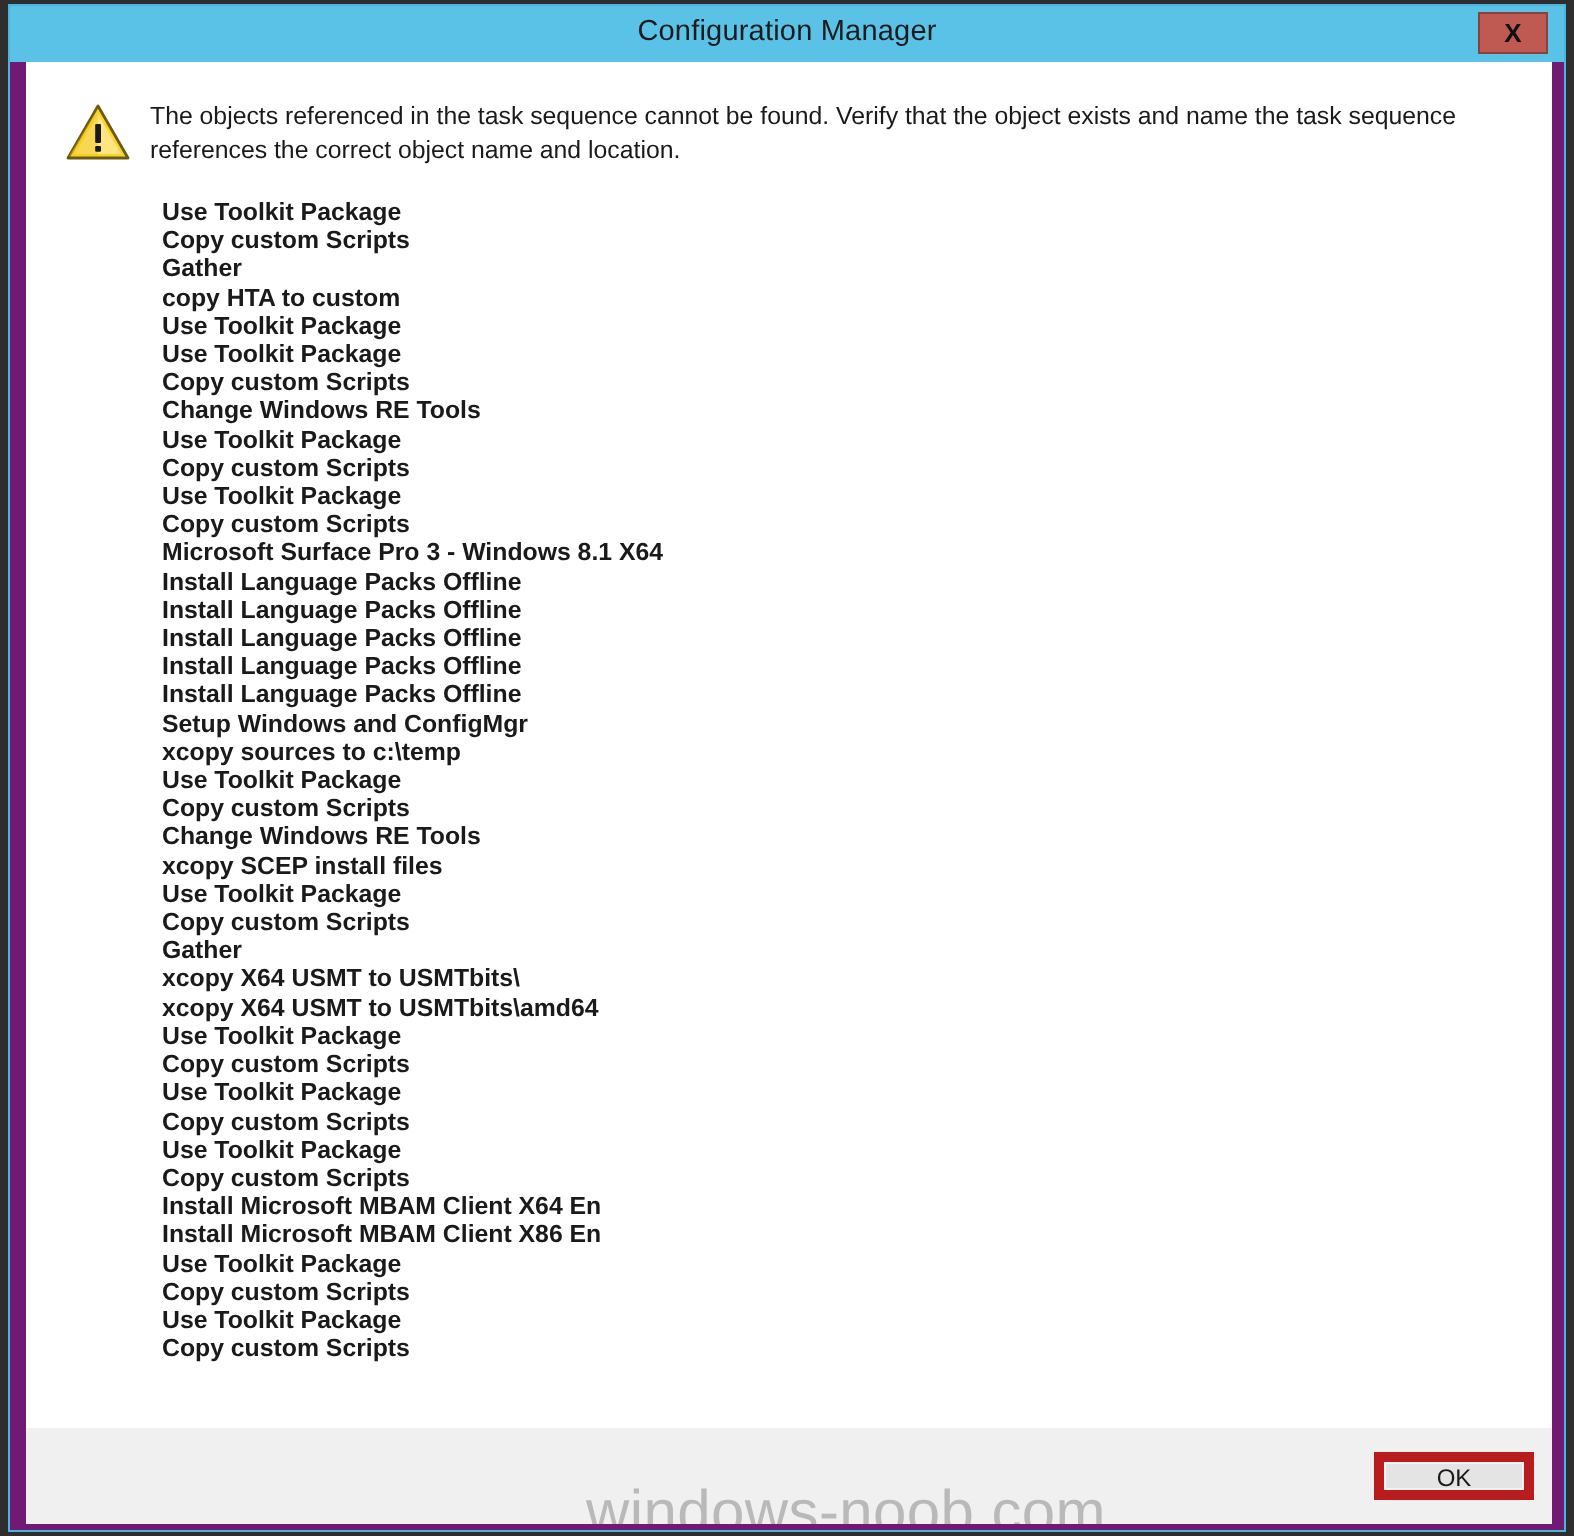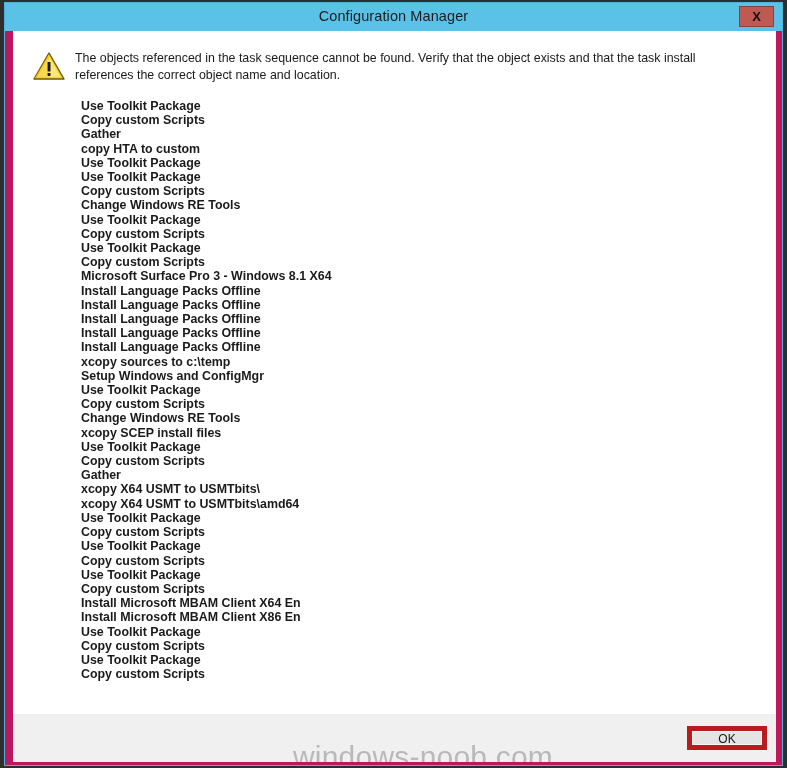--- a/index.html
+++ b/index.html
@@ -23,21 +23,21 @@
     background: #2e2e2e;
   }
 
   
   .dialog-window {
     position: absolute;
     left: 4px;
     top: 2px;
     width: 779px;
     height: 764px;
-    background: #be185d;
+    background: #701a75;
     box-sizing: border-box;
     border: 1px solid #4ab4dc;
   }
 
   
   .title-bar {
     position: relative;
     height: 28px;
     width: 100%;
     background: #5bc2e7;
@@ -176,21 +176,21 @@
   <div class="client-area">
 
     <div class="message-row">
       <svg class="warn-icon" viewBox="0 0 32 30">
         <polygon points="16,2 31,28 1,28" fill="#ffd42a" stroke="#6b5a12" stroke-width="1.4" stroke-linejoin="round"></polygon>
         <polygon points="16,6 27.5,26 4.5,26" fill="#ffe681"></polygon>
         <polygon points="16,3 16,27 1.6,27" fill="#f5c518" opacity="0.45"></polygon>
         <rect x="14.6" y="11" width="2.9" height="9.5" rx="0.6" fill="#1a1a1a"></rect>
         <rect x="14.6" y="22" width="2.9" height="2.9" rx="0.6" fill="#1a1a1a"></rect>
       </svg>
-      <div class="message-text">The objects referenced in the task sequence cannot be found. Verify that the object exists and that the task install references the correct object name and location.</div>
+      <div class="message-text">The objects referenced in the task sequence cannot be found. Verify that the object exists and name the task sequence references the correct object name and location.</div>
     </div>
 
     <ul class="object-list">
       <li>Use Toolkit Package</li>
       <li>Copy custom Scripts</li>
       <li>Gather</li>
       <li>copy HTA to custom</li>
       <li>Use Toolkit Package</li>
       <li>Use Toolkit Package</li>
       <li>Copy custom Scripts</li>
@@ -198,22 +198,22 @@
       <li>Use Toolkit Package</li>
       <li>Copy custom Scripts</li>
       <li>Use Toolkit Package</li>
       <li>Copy custom Scripts</li>
       <li>Microsoft Surface Pro 3 - Windows 8.1 X64</li>
       <li>Install Language Packs Offline</li>
       <li>Install Language Packs Offline</li>
       <li>Install Language Packs Offline</li>
       <li>Install Language Packs Offline</li>
       <li>Install Language Packs Offline</li>
+      <li>Setup Windows and ConfigMgr</li>
       <li>xcopy sources to c:\temp</li>
-      <li>Setup Windows and ConfigMgr</li>
       <li>Use Toolkit Package</li>
       <li>Copy custom Scripts</li>
       <li>Change Windows RE Tools</li>
       <li>xcopy SCEP install files</li>
       <li>Use Toolkit Package</li>
       <li>Copy custom Scripts</li>
       <li>Gather</li>
       <li>xcopy X64 USMT to USMTbits\</li>
       <li>xcopy X64 USMT to USMTbits\amd64</li>
       <li>Use Toolkit Package</li>

